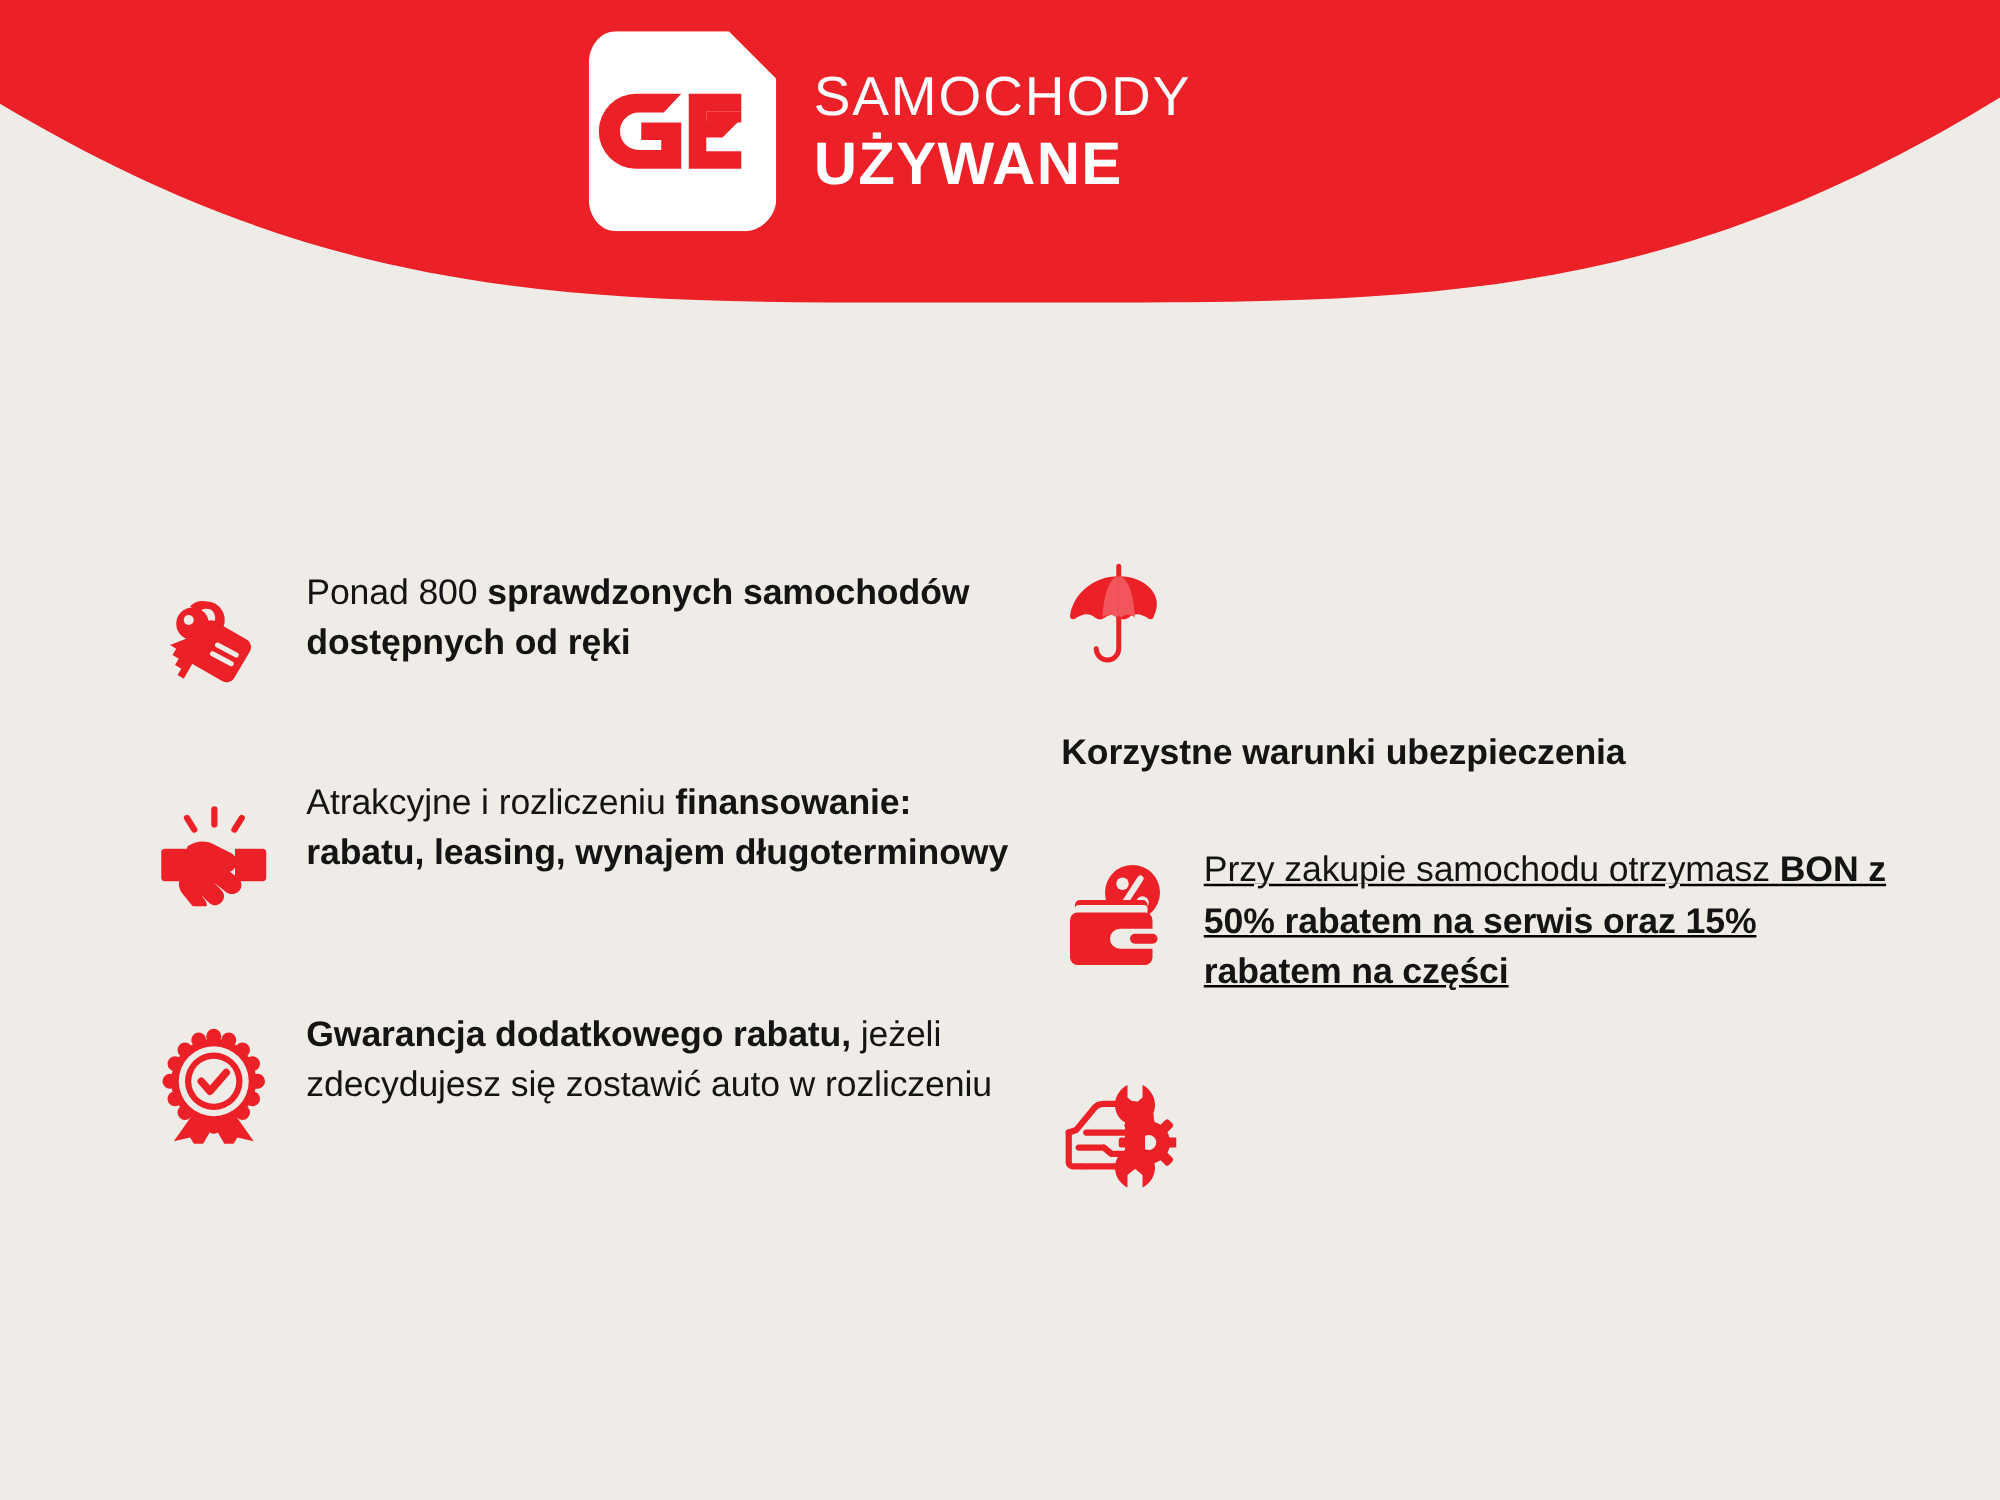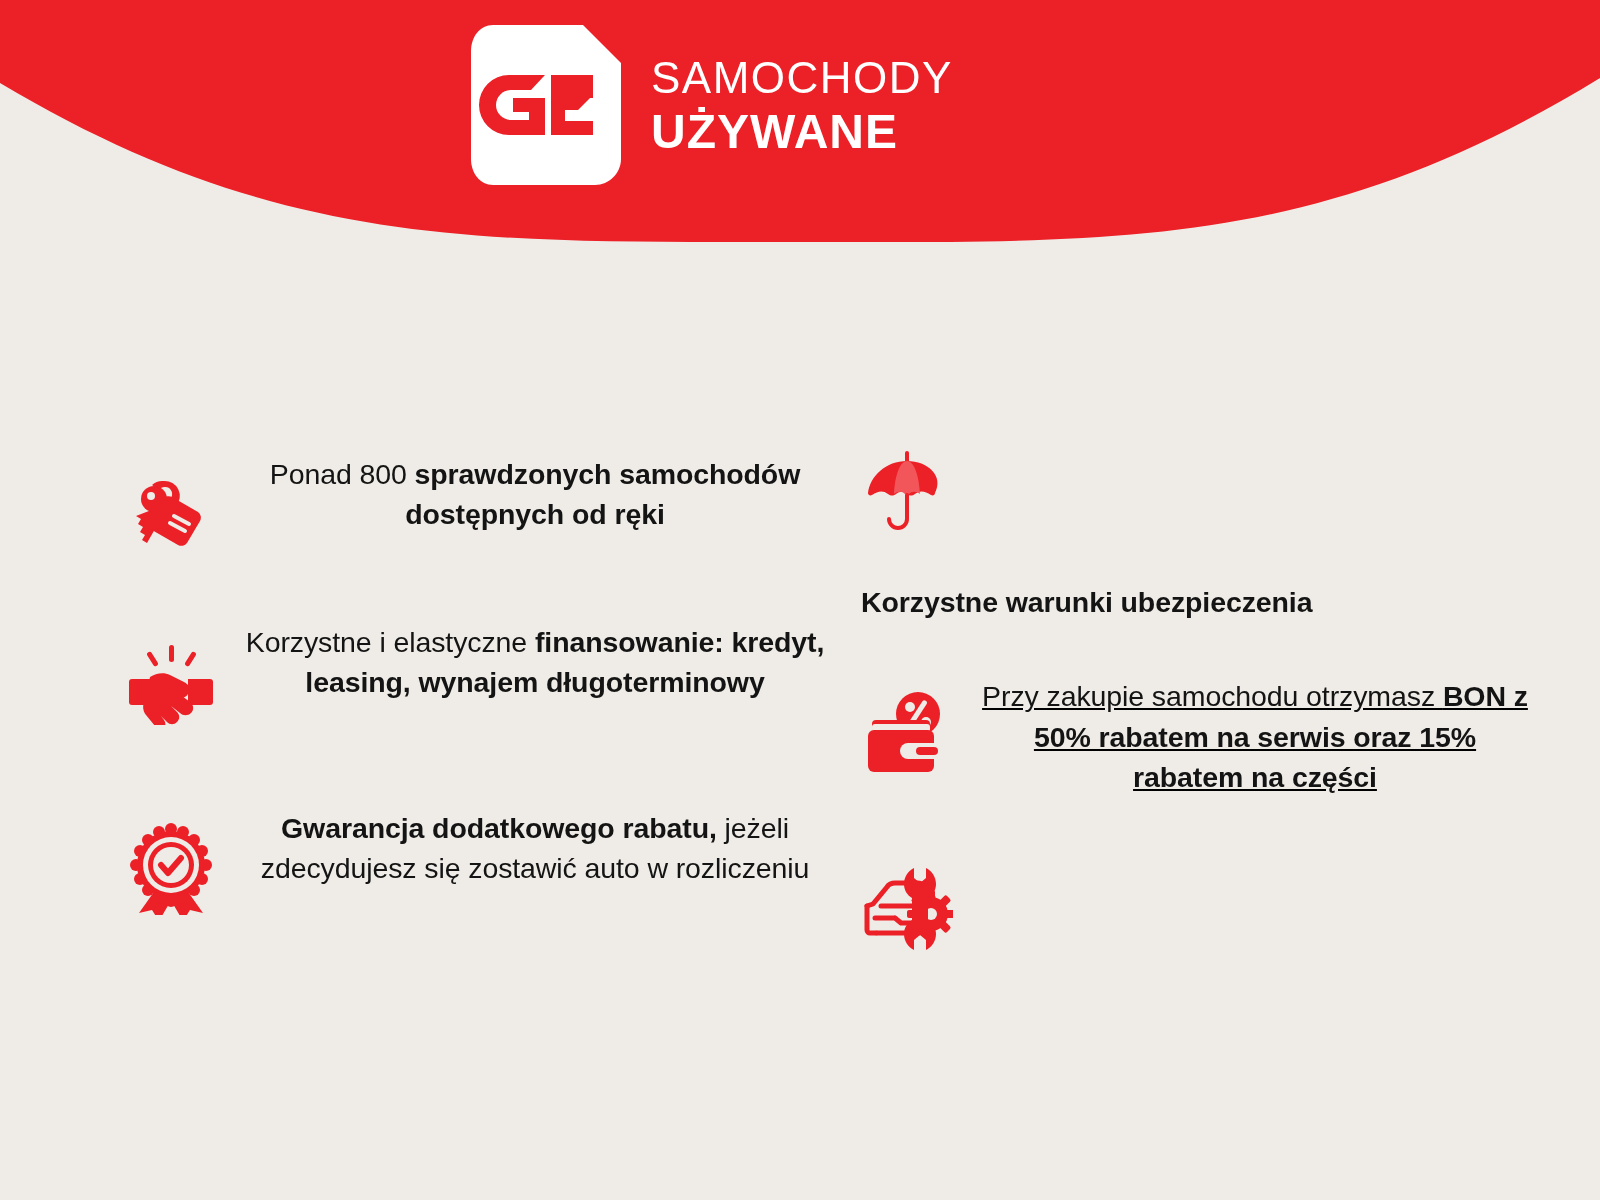--- a/index.html
+++ b/index.html
@@ -73,24 +73,23 @@
   }
 
   
   #features-grid {
     position: absolute;
     left: 0;
     top: 430px;
     width: 1600px;
     display: grid;
     grid-template-columns: 720px 720px;
-    column-gap: 16px;
+    column-gap: 4px;
     padding-left: 125px;
     box-sizing: border-box;
-    text-align: center;
   }
   .feature-column {
     display: flex;
     flex-direction: column;
   }
   .feature-item {
     display: flex;
     align-items: flex-start;
     gap: 28px;
   }
@@ -211,21 +210,21 @@
 
             <path d="M22,38 c6,-4 14,-5 20,-2 l14,7 c5,2 7,8 4,12 c-2,4 -8,5 -12,3
                      l-11,-6 c-3,-1 -6,0 -7,2 l-10,14 h-4 Z"></path>
 
             <path d="M28,50 c8,-4 16,-1 22,4 l12,9 c4,3 4,8 1,11 c-3,3 -8,3 -11,0
                      l-9,-7 l6,6 c3,3 3,7 0,10 c-3,3 -7,3 -10,0 l-6,-6 l3,4
                      c2,3 2,6 -1,8 c-3,2 -6,1 -8,-2 l-9,-11 c-4,-5 -4,-12 1,-17 Z"></path>
           </g>
         </svg>
       </div>
-      <div class="feature-text"><span>Korzystne i elastyczne </span><b>finansowanie: kredyt, leasing, wynajem długoterminowy</b></div>
+      <div class="feature-text"><span>Atrakcyjne i rozliczeniu </span><b>finansowanie: rabatu, leasing, wynajem długoterminowy</b></div>
     </div>
 
     <div class="feature-item">
       <div class="feature-icon">
         <svg width="86" height="94" viewBox="0 0 86 94">
           <g fill="#EC2027">
 
             <path d="M28,68 l-17,24 l13,-3 l7,11 l14,-24 Z"></path>
             <path d="M58,68 l17,24 l-13,-3 l-7,11 l-14,-24 Z"></path>
 

